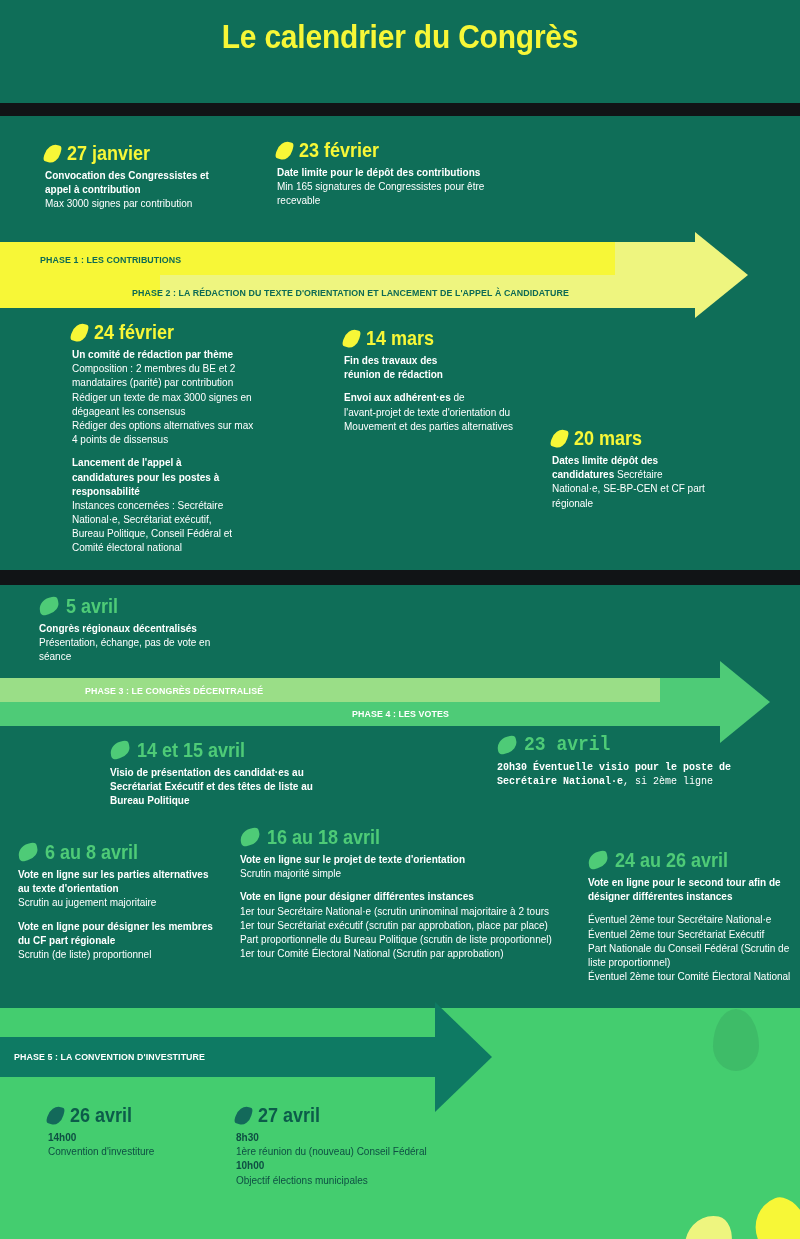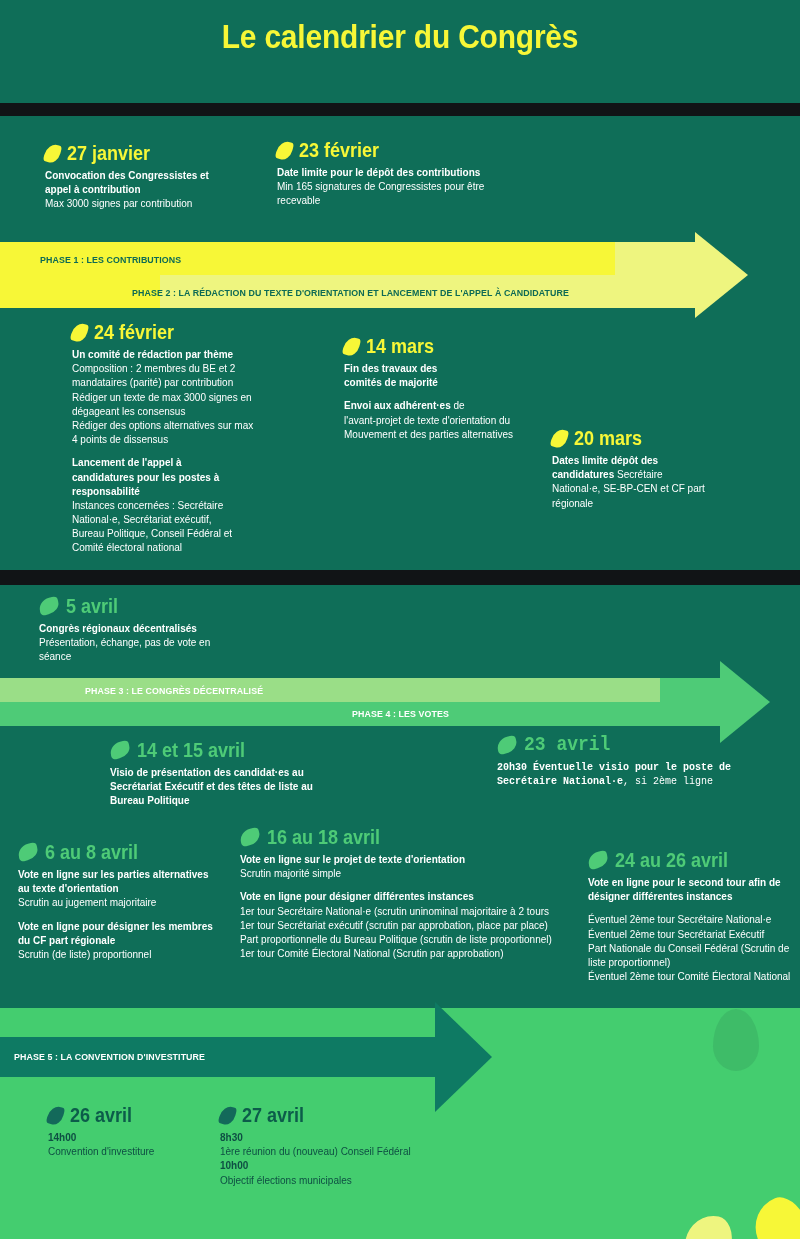--- a/index.html
+++ b/index.html
@@ -129,28 +129,28 @@
         <div><b>Lancement de l'appel à</b></div>
         <div><b>candidatures pour les postes à</b></div>
         <div><b>responsabilité</b></div>
         <div><span>Instances concernées : Secrétaire</span></div>
         <div><span>National·e, Secrétariat exécutif,</span></div>
         <div><span>Bureau Politique, Conseil Fédéral et</span></div>
         <div><span>Comité électoral national</span></div>
       </div>
   </div>
 
-  <div class="dateblock" style="left:344px;top:328px;width:215px;margin-top:8px;">
+  <div class="dateblock" style="left:344px;top:328px;width:215px;">
     <div class="date-head">
       <span class="leaf leaf-y"></span>
       <span class="date-label d-yellow">14 mars</span>
     </div>
     <div class="body-text">
         <div><b>Fin des travaux des</b></div>
-        <div><b>comités de majorité</b></div>
+        <div><b>réunion de rédaction</b></div>
         <span class="gap"></span>
         <div><b>Envoi aux adhérent·es </b><span>de</span></div>
         <div><span>l'avant-projet de texte d'orientation du</span></div>
         <div><span>Mouvement et des parties alternatives</span></div>
       </div>
   </div>
 
   <div class="dateblock" style="left:552px;top:428px;width:210px;">
     <div class="date-head">
       <span class="leaf leaf-y"></span>
@@ -276,21 +276,21 @@
     <div class="date-head">
       <span class="leaf leaf-dk"></span>
       <span class="date-label d-teal">26 avril</span>
     </div>
     <div class="body-text teal">
         <div><b>14h00</b></div>
         <div><span> Convention d'investiture</span></div>
       </div>
   </div>
 
-  <div class="dateblock" style="left:220px;top:1105px;width:290px;">
+  <div class="dateblock" style="left:236px;top:1105px;width:290px;">
     <div class="date-head">
       <span class="leaf leaf-dk"></span>
       <span class="date-label d-teal">27 avril</span>
     </div>
     <div class="body-text teal">
         <div><b>8h30</b></div>
         <div><span>1ère réunion du (nouveau) Conseil Fédéral</span></div>
         <div><b>10h00</b></div>
         <div><span>Objectif élections municipales</span></div>
       </div>

